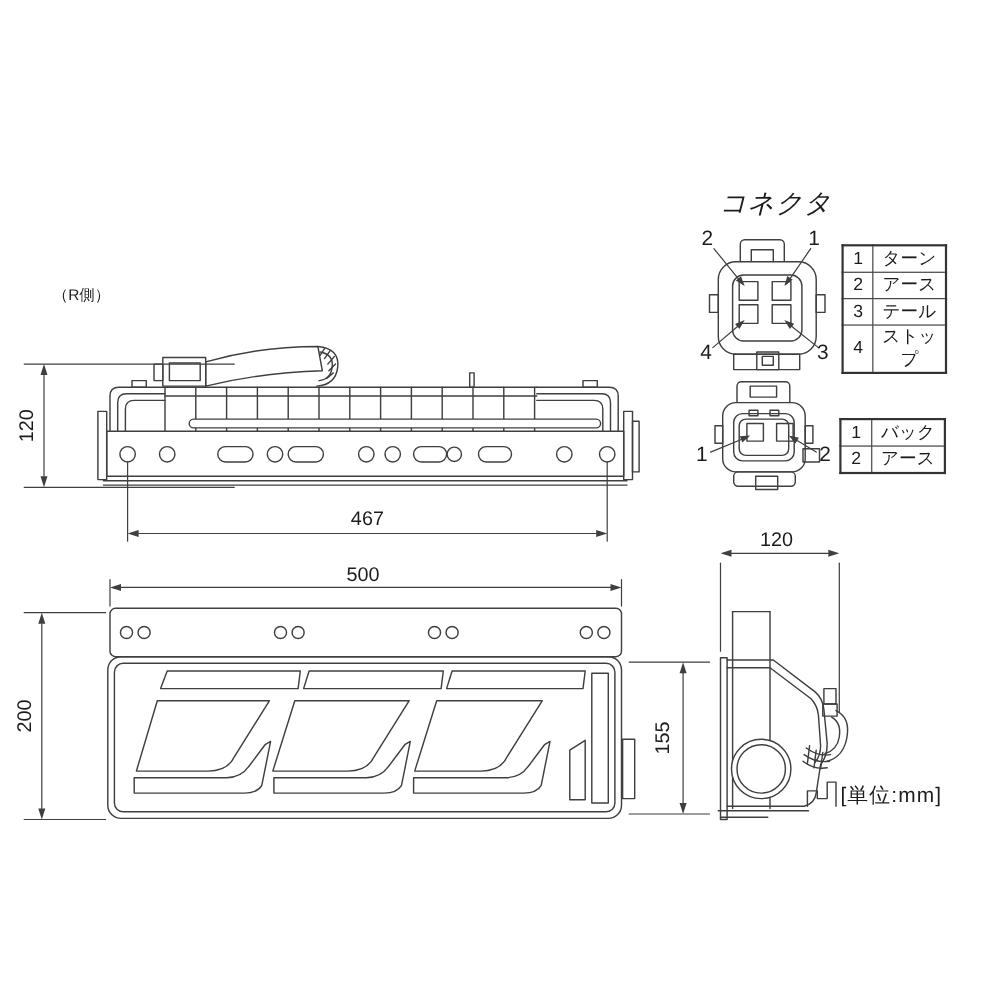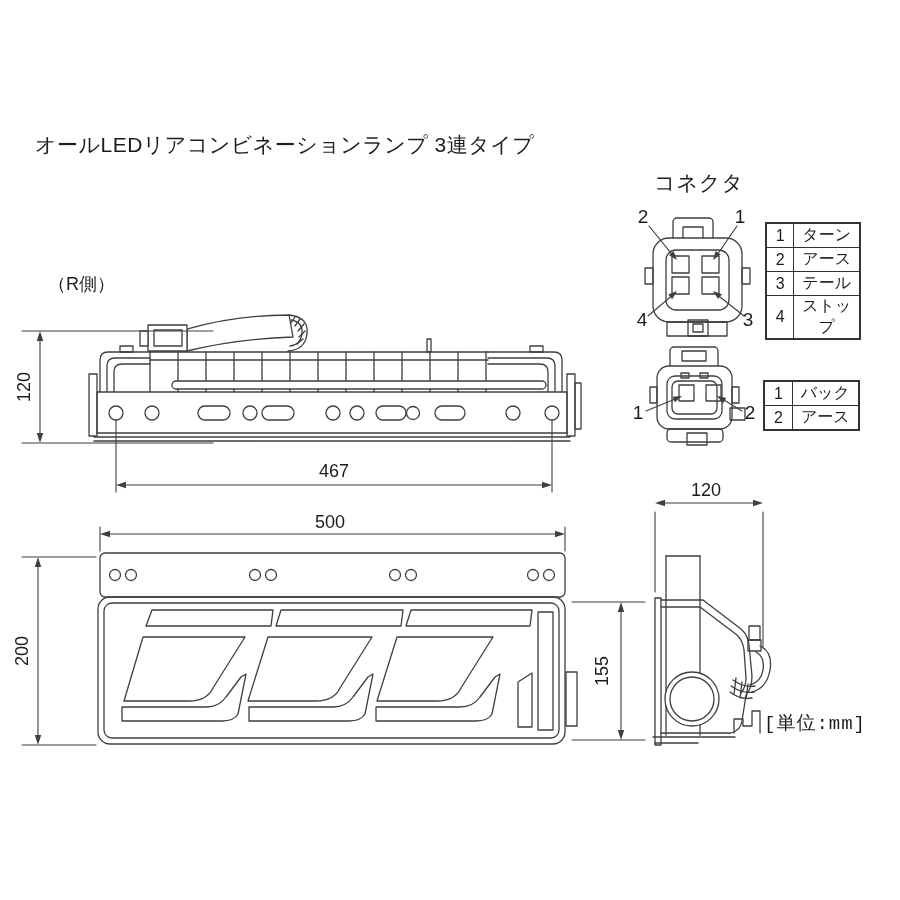--- a/index.html
+++ b/index.html
@@ -1,22 +1,22 @@
 <!DOCTYPE html>
 <html><head>
 <meta charset="utf-8">
 <style>
   html,body{margin:0;padding:0;background:#ffffff;}
   .canvas{position:relative;width:900px;height:900px;background:#ffffff;overflow:hidden;
           font-family:"Liberation Sans",sans-serif;color:#1c1c1c;}
   .lbl{position:absolute;white-space:nowrap;color:#1c1c1c;}
   .title{left:35px;top:131px;font-size:21px;letter-spacing:0.5px;}
-  .rside{left:48px;top:272px;font-size:18px;}
-  .connhead{left:654px;top:169px;font-size:21px;letter-spacing:1px;}
-  .unit{left:764px;top:710px;font-size:19px;letter-spacing:1px;font-family:Liberation Mono, monospace;}
+  .rside{left:48px;top:260px;font-size:14px;}
+  .connhead{left:654px;top:169px;font-size:24px;letter-spacing:1px;font-style:italic;}
+  .unit{left:764px;top:710px;font-size:19px;letter-spacing:1px;}
   svg.draw{position:absolute;left:0;top:0;}
   svg .ln{stroke:#3f3f3f;stroke-width:1.3;fill:none;stroke-linecap:round;stroke-linejoin:round;}
   svg .lnw{stroke:#3f3f3f;stroke-width:1.3;fill:#ffffff;stroke-linecap:round;stroke-linejoin:round;}
   svg .dim{stroke:#3f3f3f;stroke-width:1.1;fill:none;stroke-linecap:round;}
   svg .ah{fill:#3f3f3f;stroke:none;}
   svg text{font-family:"Liberation Sans",sans-serif;fill:#1c1c1c;}
   .dimtxt{font-size:18px;}
   .pintxt{font-size:19px;}
   table.ctable{position:absolute;border-collapse:collapse;background:#fff;}
   table.ctable td{border:1.6px solid #333;text-align:center;font-size:16px;
@@ -25,21 +25,20 @@
   table.t1{left:765px;top:222px;width:96px;}
   table.t2{left:763px;top:380px;width:97px;}
   td.pin{width:27px;}
   td.name{width:66px;letter-spacing:0;font-family:Liberation Serif, serif;}
 </style>
 </head>
 <body>
 
 <div class="canvas">
 
-  <div class="lbl title">オールLEDリアコンビネーションランプ 3連タイプ</div>
   <div class="lbl rside">（R側）</div>
   <div class="lbl connhead">コネクタ</div>
   <div class="lbl unit">[単位:mm]</div>
 
   <svg class="draw" width="900" height="900" viewBox="0 0 900 900">
 
     <g>
 
       <g>
         <path class="ln" d="M150,352 H488"></path>

